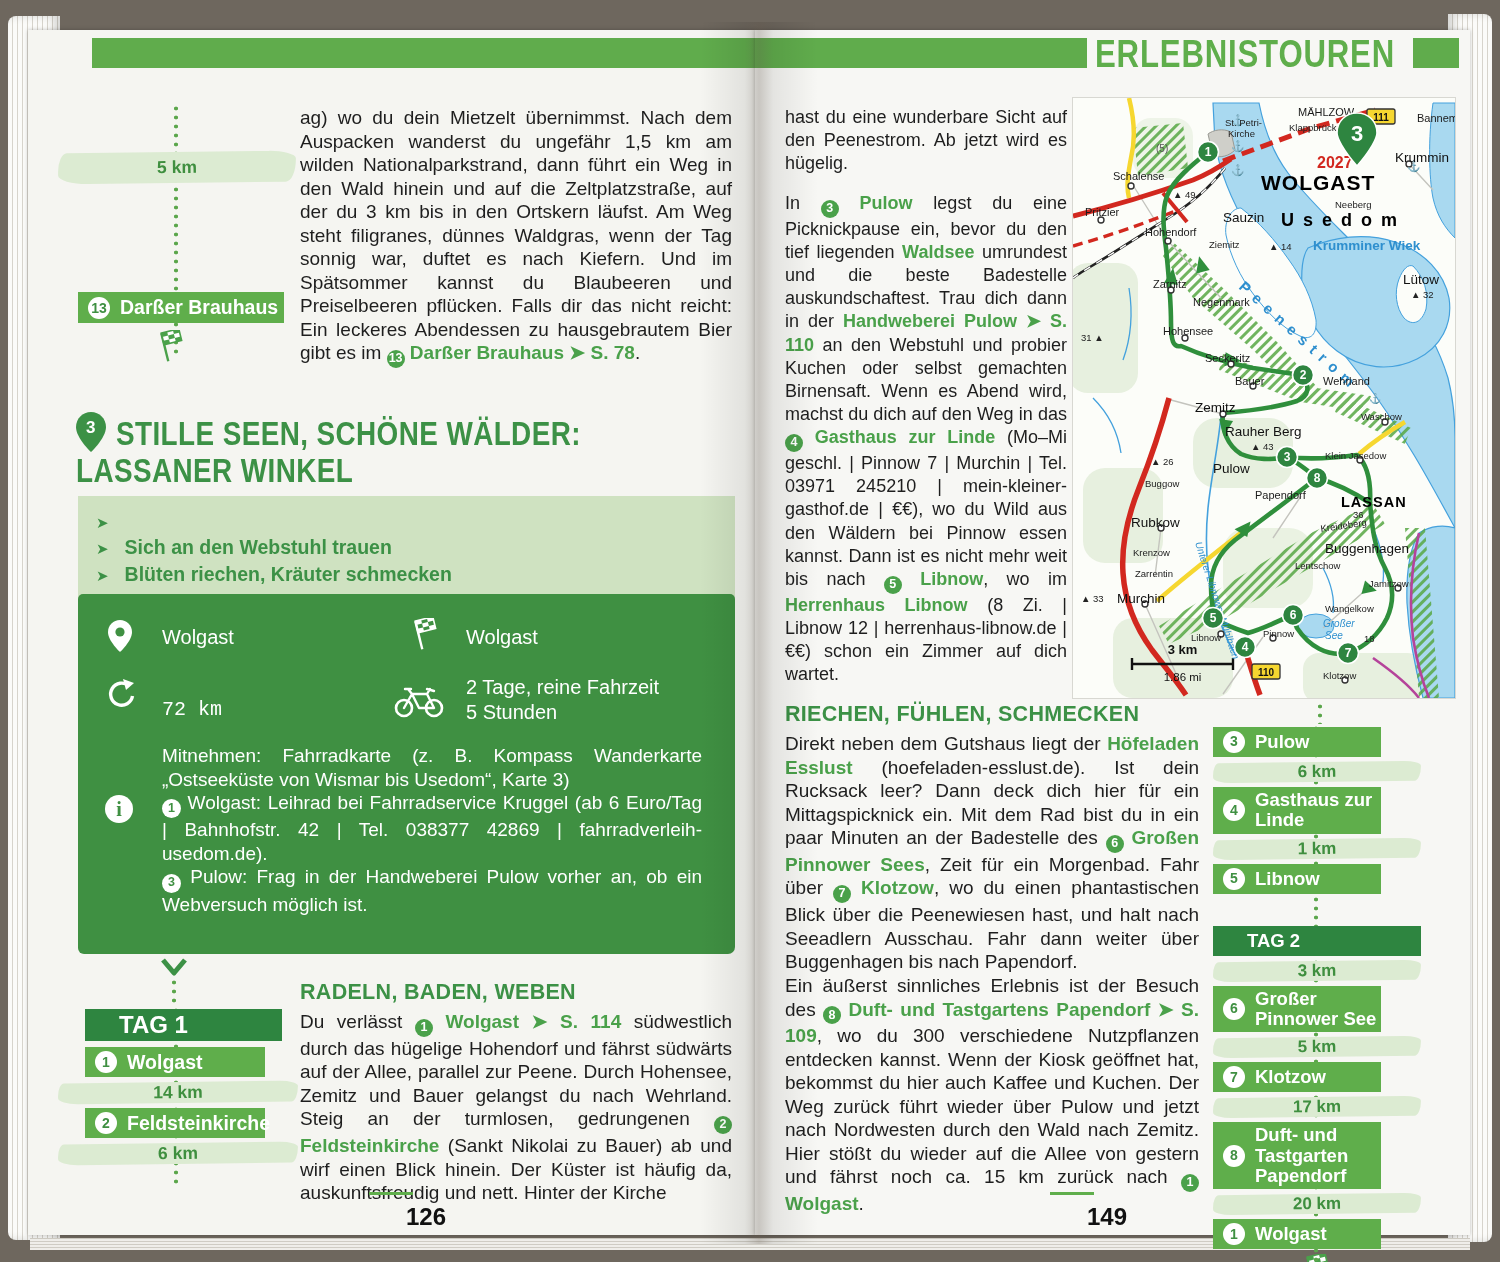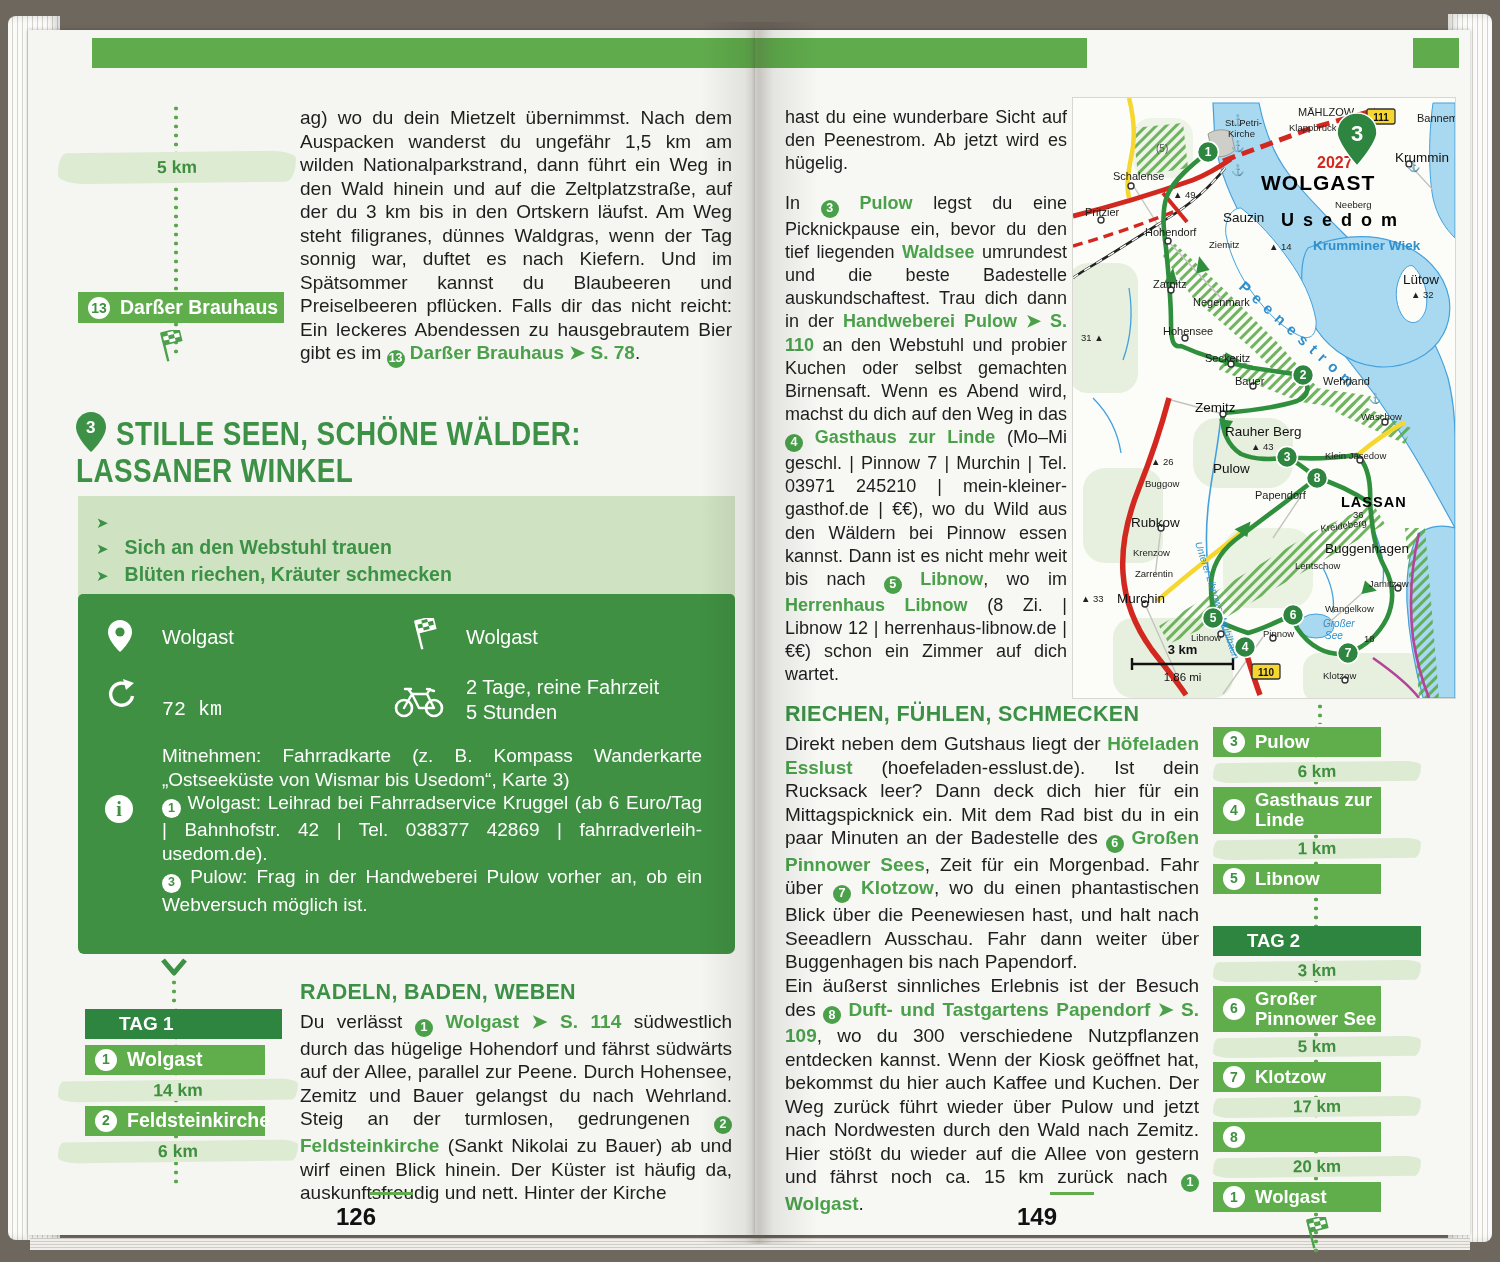--- a/index.html
+++ b/index.html
@@ -46,39 +46,39 @@
   
   .infobox{background:#3f9042;border-radius:5px 5px 7px 6px;color:#fff;}
   .ib-label{position:absolute;color:#fff;font-size:20px;}
   .ib-info{position:absolute;font-size:19px;line-height:23.5px;text-align:justify;color:#fff;}
   .ib-info .bw{width:19px;height:19px;}
 
   
   .brush{background:#dcebd2;border-radius:14px 42px 16px 46px/30px 12px 36px 14px;transform:rotate(-.7deg);display:flex;align-items:center;justify-content:center;}
   .dist{color:#3f8f3f;font-weight:bold;font-size:17.5px;}
   .bar{display:flex;align-items:center;color:#fff;font-weight:bold;}
-  .bar.day{background:#2e8540;padding-left:34px;font-size:19px;}
+  .bar.day{background:#2e8540;padding-left:34px;font-size:24px;}
   .bar.stop{background:#5fae4b;padding-left:10px;gap:10px;font-size:19.5px;}
   .bar .bw2{flex:0 0 auto;display:inline-flex;align-items:center;justify-content:center;width:22px;height:22px;border-radius:50%;background:#fff;color:#3f9042;font-size:14px;}
   .dotsline{position:absolute;width:4px;background-image:radial-gradient(circle,#5ba64b 1.7px,transparent 2.2px);background-size:4px 9px;background-repeat:repeat-y;}
   .rlist{display:flex;flex-direction:column;position:relative;}
   .rlist .bar{position:relative;z-index:1;margin:3px 0;min-height:24px;line-height:1.1;padding-top:3px;padding-bottom:3px;}
   .rlist .brush{position:relative;z-index:1;margin:2px 0;min-height:20px;}
   .rlist .dots-gap{height:26px;}
   .rlist .flag-row{display:flex;justify-content:center;padding-top:2px;}
   .rl-right .bar{font-size:18.5px;}
   .rl-right .dist{font-size:17px;}
   .rl-left .bar{margin-left:27px;width:170px;padding-right:0;}
   .rl-left .bar.day{width:163px;}
   .rl-left .brush{width:240px;}
   .rl-right .bar{width:158px;padding-right:0;}
   .rl-right .bar.day{width:174px;}
   .rl-right .brush{width:208px;}
 
-  .pageno{position:absolute;width:110px;text-align:left;}
+  .pageno{position:absolute;width:110px;text-align:right;}
   .pageno .pline{display:block;width:44px;height:3px;background:#5fae4b;margin:0 auto 8px;}
   .pageno .pnum{font-size:24px;font-weight:bold;color:#111;}
 
   
   text{font-family:"Liberation Sans",sans-serif;}
   .m-town{font-size:11px;fill:#1a1a1a;}
   .m-town-lg{font-size:13.5px;fill:#111;}
   .m-city{font-size:21px;font-weight:bold;fill:#000;letter-spacing:1px;}
   .m-city-sm{font-size:14.5px;font-weight:bold;fill:#000;letter-spacing:1px;}
   .m-region{font-size:18px;font-weight:bold;fill:#000;letter-spacing:9px;}
@@ -216,20 +216,21 @@
     <div class="para abs" style="left:272px;top:980px;width:432px;"><span>Du verlässt </span><span class="badge bg">1</span><span class="g"> Wolgast ➤ S. 114</span><span> </span><span class="i">südwestlich durch das hügelige Hohendorf und fährst südwärts auf der Allee, parallel zur Peene. Durch Hohensee, Zemitz und Bauer gelangst du nach Wehrland.</span><span> Steig an der turmlosen, gedrungenen </span><span class="badge bg">2</span><span class="g"> Feldsteinkirche</span><span> </span><span class="i">(Sankt Nikolai zu Bauer)</span><span> ab und wirf einen Blick hinein. Der Küster ist häufig da, auskunftsfreudig und nett. Hinter der Kirche</span></div>
 
     <div class="pageno" style="left:308px;top:1162px;">
       <span class="pline"></span>
       <span class="pnum">126</span>
     </div>
   </div>
 
   <div class="page page-right">
     <div class="topbar" style="left:0;width:332px;"></div>
+    <div class="hdr-title"><span class="cond">ERLEBNISTOUREN</span></div>
     <div class="topbar" style="left:658px;width:46px;"></div>
 
     <div class="para-narrow abs" style="left:30px;top:76px;width:282px;"><span>hast du eine wunderbare Sicht auf den Peenestrom. Ab jetzt wird es hügelig.</span></div>
     <div class="para-narrow abs" style="left:30px;top:162px;width:282px;"><span>In </span><span class="badge bg">3</span><span class="g"> Pulow</span><span> legst du eine Picknickpause ein, bevor du </span><span class="i">den tief liegenden</span><span> </span><span class="g">Waldsee</span><span> </span><span class="i">umrundest</span><span> und die beste Badestelle auskundschaftest. Trau dich dann in der </span><span class="g">Handweberei Pulow ➤ S. 110</span><span> an den Webstuhl und probier Kuchen oder selbst gemachten Birnensaft. Wenn es Abend wird, machst du dich </span><span class="i">auf den Weg in das</span><span> </span><span class="badge bg">4</span><span class="g"> Gasthaus zur Linde</span><span> </span><span class="i">(Mo–Mi geschl. | Pinnow 7 | Murchin | Tel. 03971 245210 | mein-kleiner-gasthof.de | €€)</span><span>, wo du Wild aus den Wäldern bei Pinnow essen kannst. Dann ist es </span><span class="i">nicht mehr weit bis nach</span><span> </span><span class="badge bg">5</span><span class="g"> Libnow</span><span>, wo im </span><span class="g">Herrenhaus Libnow</span><span> </span><span class="i">(8 Zi. | Libnow 12 | herrenhaus-libnow.de | €€)</span><span> schon ein Zimmer auf dich wartet.</span></div>
 
     <svg id="mapsvg" class="abs" style="left:318px;top:68px;background:#fcfdf9;box-shadow:0 0 0 1px #d8d8d2;" width="382" height="600" viewBox="0 0 382 600">
       <defs>
         <pattern id="hatchA" width="7" height="7" patternUnits="userSpaceOnUse" patternTransform="rotate(45)">
           <line x1="1.5" y1="0" x2="1.5" y2="7" stroke="#58a845" stroke-width="3"></line>
         </pattern>
@@ -472,20 +473,21 @@
         </div>
         <div class="bar stop">
           <span class="bw2">7</span>
           <span>Klotzow</span>
         </div>
         <div class="brush">
           <span class="dist">17 km</span>
         </div>
         <div class="bar stop">
           <span class="bw2">8</span>
+          <span>Duft- und Tast­garten Papendorf</span>
         </div>
         <div class="brush">
           <span class="dist">20 km</span>
         </div>
         <div class="bar stop">
           <span class="bw2">1</span>
           <span>Wolgast</span>
         </div>
         <div class="flag-row">
           <svg width="34" height="36" viewBox="0 0 34 36">

